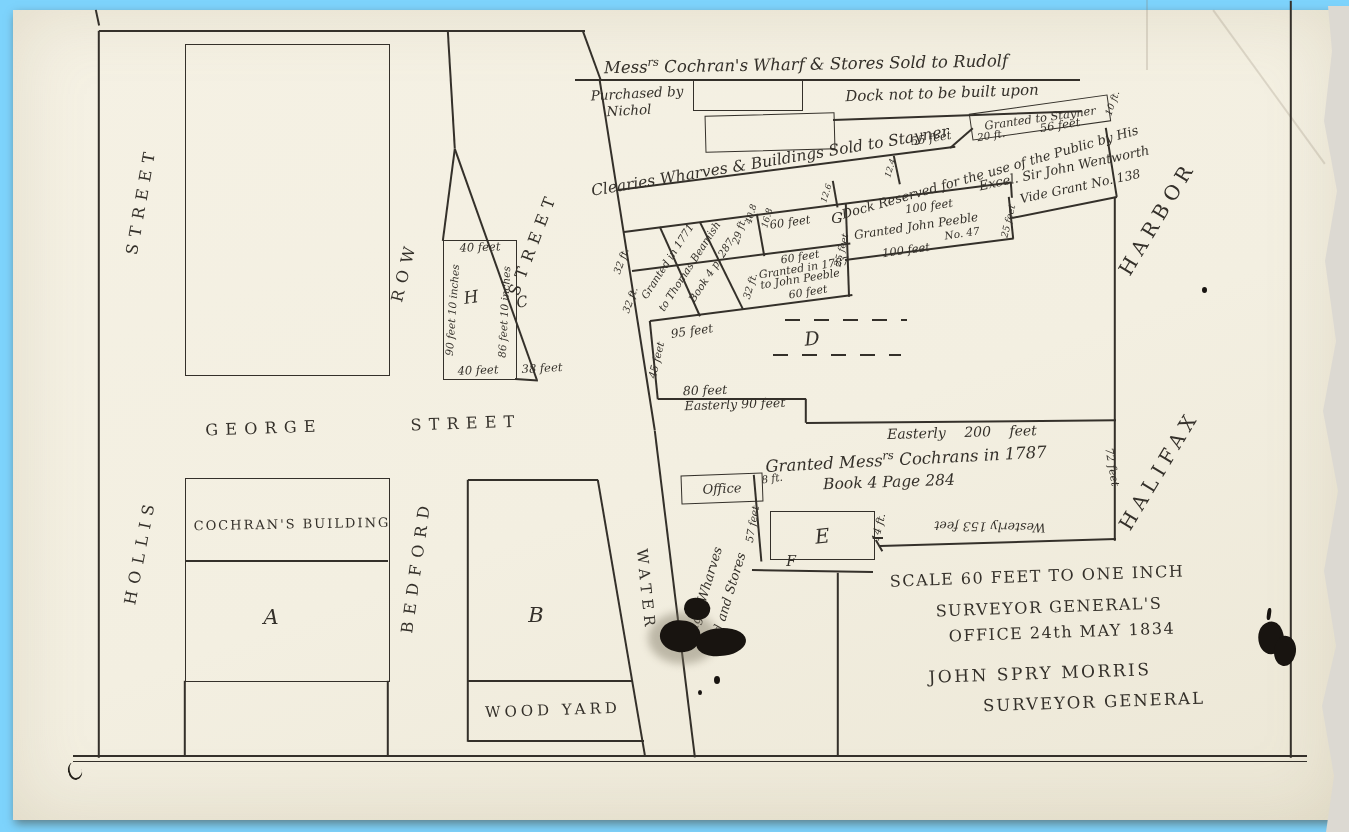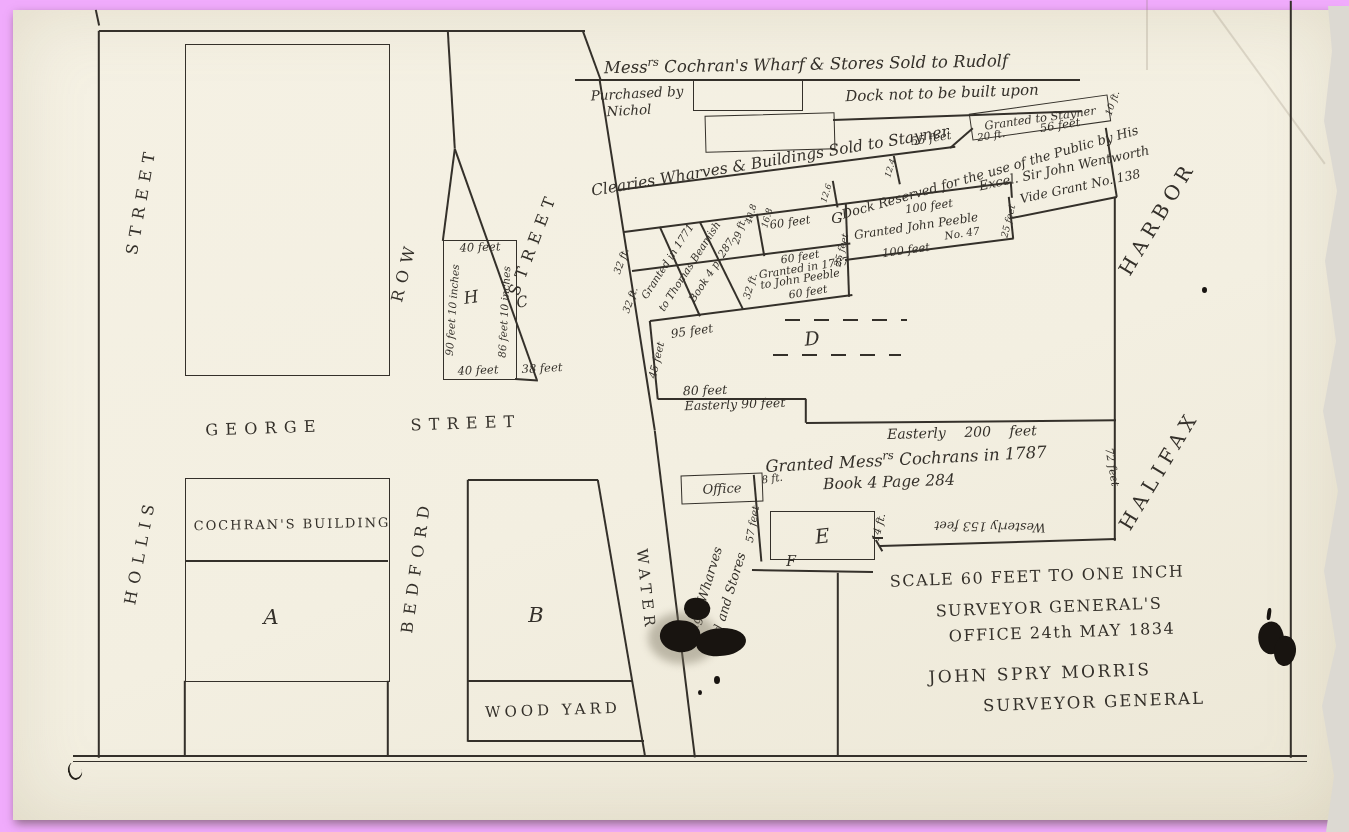--- a/index.html
+++ b/index.html
@@ -1,16 +1,16 @@
 <!DOCTYPE html>
 <html><head>
 <meta charset="utf-8">
 <style>
   html,body{margin:0;padding:0;background:#9a978f;}
-  .scan{position:relative;width:1349px;height:832px;background:#f0abfc;overflow:hidden;
+  .scan{position:relative;width:1349px;height:832px;background:#7dd3fc;overflow:hidden;
         font-family:"DejaVu Serif", serif;--ink:#34302a;color:var(--ink);}
   .paper{position:absolute;left:13px;top:10px;width:1325px;height:810px;
          background:linear-gradient(160deg,#f5f1e4 0%,#f3efe1 55%,#ece7d6 100%);
          box-shadow:2px 4px 9px rgba(70,60,45,.55), inset 0 0 70px rgba(160,145,110,.22);}
   .torn{position:absolute;left:1316px;top:6px;width:33px;height:826px;background:#dcd9d2;z-index:6;
         clip-path:polygon(33px 0,33px 826px,10px 826px,18px 770px,6px 700px,20px 640px,8px 565px,22px 485px,7px 405px,20px 335px,9px 255px,21px 185px,8px 115px,16px 45px,12px 0);}
   .ln{position:absolute;height:1.6px;background:var(--ink);transform-origin:0 50%;z-index:2;}
   .bx{position:absolute;border:1.6px solid var(--ink);z-index:2;display:flex;align-items:center;justify-content:center;}
   .t{position:absolute;white-space:nowrap;z-index:3;transform-origin:50% 50%;}
   .it{font-style:italic;}

